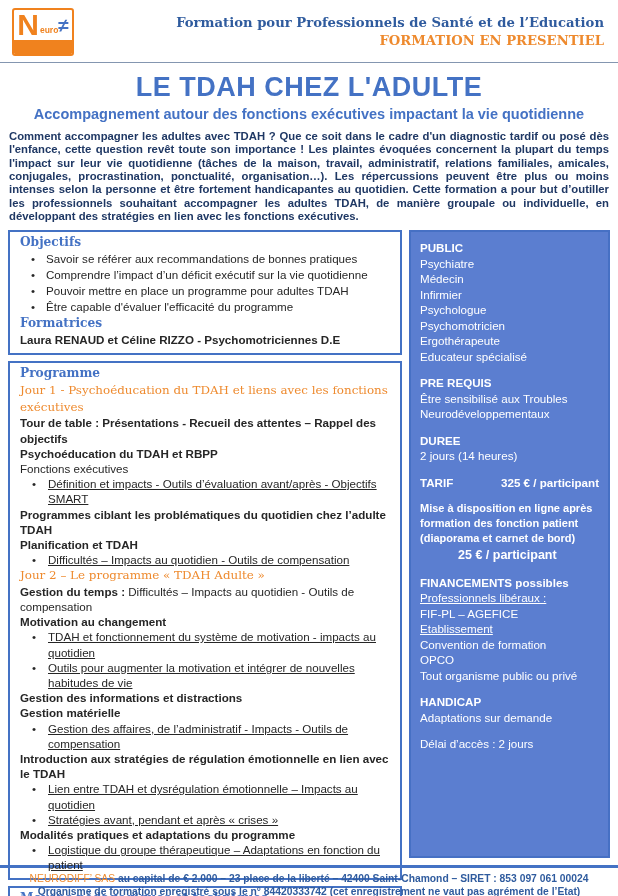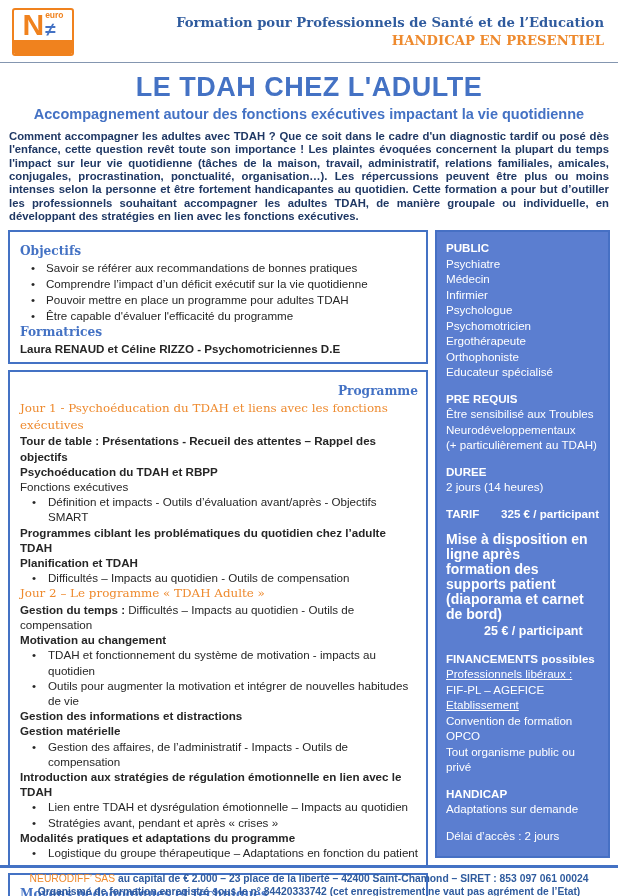--- a/index.html
+++ b/index.html
@@ -11,69 +11,69 @@
   *{box-sizing:border-box; margin:0; padding:0;}
   body{background:#fff; font-family:"Liberation Sans", sans-serif; color:#262626;}
   .page{width:618px; height:896px; overflow:hidden; background:#fff; position:relative;}
 
   
   .top{display:flex; align-items:flex-start; padding:8px 12px 0 12px;}
   .logo{width:62px; height:48px; border:2px solid var(--orange-logo); border-radius:3px;
         display:flex; flex-direction:column; overflow:hidden; flex:0 0 auto; background:#fff;}
   .logo-top{flex:1; display:flex; align-items:center; justify-content:center; gap:1px;}
   .logo-n{color:var(--orange-logo); font-weight:bold; font-size:30px; line-height:1;}
-  .logo-col{display:flex; flex-direction:column; align-items:flex-start; line-height:1;}
+  .logo-col{display:flex; flex-direction:row; align-items:flex-end; line-height:1;}
   .logo-euro{color:var(--orange-logo); font-size:8.5px; font-weight:bold;}
   .logo-neq{color:var(--blue-heading); font-size:19px; font-weight:bold;}
   .logo-band{background:var(--orange-logo); color:#fff; font-size:7.5px; font-weight:bold;
         text-align:center; padding:18px 0; letter-spacing:.5px;}
   .head-text{flex:1; text-align:right; padding-top:6px; padding-right:2px;
         font-family:"DejaVu Serif", serif; font-weight:bold; font-size:13.2px; line-height:1.4;}
   .head-line1{color:var(--blue-header);}
   .head-line2{color:var(--orange);}
   .rule{border-top:1.5px solid var(--rule); margin-top:6px;}
 
   
   h1{color:var(--blue-heading); text-align:center; font-size:27px; letter-spacing:.5px; margin-top:9px;}
   h2{color:var(--blue-heading); text-align:center; font-size:14.5px; margin-top:3px;}
   .intro{margin:8px 9px 7px 9px; text-align:justify; font-weight:bold; font-size:11.3px;
         line-height:1.18; color:var(--blue-dark-text);}
 
   
   .main{display:flex; gap:7px; padding:0 8px; height:628px;}
   .left{flex:1; display:flex; flex-direction:column; gap:6px; min-width:0;}
-  .box{border:2px solid var(--blue-heading); padding:11px 8px 5px 10px; font-size:11.6px;}
+  .box{border:2px solid var(--blue-heading); padding:2px 8px 5px 10px; font-size:11.6px;}
   .box h3{font-family:"DejaVu Serif", serif; color:var(--blue-heading); font-size:12.2px;
         font-weight:bold; margin:1px 0 2px 0;}
-  .box h3.center{text-align:right;}
+  .box h3.center{text-align:left;}
   ul{list-style:none;}
   li.bullet{position:relative; padding-left:26px; line-height:16px;}
   li.bullet::before{content:"•"; position:absolute; left:11px; top:0;}
   .formatrices{font-weight:bold; line-height:16px;}
   .programme{flex:1;}
   .prog-line{line-height:15.2px;}
   .prog-line.t-day{color:var(--orange); font-weight:normal; font-family:"DejaVu Serif", serif;
         font-size:11.9px; line-height:16.5px;}
   .prog-line.t-bold{font-weight:bold;}
   .prog-line b{font-weight:bold;}
-  .prog-line.t-bullet{position:relative; padding-left:28px;}
+  .prog-line.t-bullet{position:relative; padding-left:28px;text-decoration:underline;}
   .prog-line.t-bullet::before{content:"•"; position:absolute; left:12px; top:0;}
   .moyens li.bullet{line-height:15.4px;}
 
   
-  .panel{width:175px; flex:0 0 auto; background:var(--panel-bg); border:2px solid var(--panel-border);
+  .panel{width:201px; flex:0 0 auto; background:var(--panel-bg); border:2px solid var(--panel-border);
         color:#fff; padding:8px 9px; font-size:11.6px; line-height:15.5px;}
   .sec{margin-bottom:11px;}
   .sec-h{font-weight:bold;}
   .sec-line{}
   .sec-line.u{text-decoration:underline;}
   .tarif-row{display:flex; justify-content:space-between; align-items:baseline;}
   .tarif-val{font-weight:600;}
   .opt-h{font-weight:bold; font-size:11px;}
-  .opt-line{font-size:14px; line-height:15px; font-weight:600;}
+  .opt-line{font-size:11px; line-height:15px; font-weight:600;}
   .opt-price{font-size:12.5px; font-weight:600; padding-left:38px; margin-top:2px;}
 
   
   .footer{margin-top:7px;}
   .foot-rule{height:2.5px; background:var(--blue-heading);}
   .footer p{text-align:center; color:var(--footer-text); font-size:10.3px; line-height:13.5px;
         font-weight:600;}
   .footer .f1{margin-top:4px;}
   .brand{color:var(--orange); font-weight:normal;text-align:center;}
 </style>
@@ -88,21 +88,21 @@
         <span class="logo-n">N</span>
         <span class="logo-col">
           <span class="logo-euro">euro</span>
           <span class="logo-neq">≠</span>
         </span>
       </div>
       <div class="logo-band">FORMATION</div>
     </div>
     <div class="head-text">
       <div class="head-line1">Formation pour Professionnels de Santé et de l’Education</div>
-      <div class="head-line2">HANDICAP EN PRESENTIEL</div>
+      <div class="head-line2">FORMATION EN PRESENTIEL</div>
     </div>
   </header>
 
   <div class="rule"></div>
 
   <h1>LE TDAH CHEZ L'ADULTE</h1>
   <h2>Accompagnement autour des fonctions exécutives impactant la vie quotidienne</h2>
 
   <p class="intro">Comment accompagner les adultes avec TDAH ? Que ce soit dans le cadre d'un diagnostic tardif ou posé dès l'enfance, cette question revêt toute son importance ! Les plaintes évoquées concernent la plupart du temps l'impact sur leur vie quotidienne (tâches de la maison, travail, administratif, relations familiales, amicales, conjugales, procrastination, ponctualité, organisation…). Les répercussions peuvent être plus ou moins intenses selon la personne et être fortement handicapantes au quotidien. Cette formation a pour but d’outiller les professionnels souhaitant accompagner les adultes TDAH, de manière groupale ou individuelle, en développant des stratégies en lien avec les fonctions exécutives.</p>
 
@@ -168,50 +168,48 @@
       <div class="sec">
         <div class="sec-h">PUBLIC</div>
         <div>
 
         <div class="sec-line">Psychiatre</div>
             <div class="sec-line">Médecin</div>
             <div class="sec-line">Infirmier</div>
             <div class="sec-line">Psychologue</div>
             <div class="sec-line">Psychomotricien</div>
             <div class="sec-line">Ergothérapeute</div>
-            <div class="sec-line">Orthophoniste</div>
             <div class="sec-line">Educateur spécialisé</div>
           </div>
       </div>
 
       <div class="sec">
         <div class="sec-h">PRE REQUIS</div>
         <div>
 
         <div class="sec-line">Être sensibilisé aux Troubles</div>
             <div class="sec-line">Neurodéveloppementaux</div>
-            <div class="sec-line">(+ particulièrement au TDAH)</div>
           </div>
       </div>
 
       <div class="sec">
         <div class="sec-h">DUREE</div>
         <div class="sec-line">2 jours  (14 heures)</div>
       </div>
 
       <div class="sec tarif-row">
         <span class="sec-h">TARIF</span>
         <span class="tarif-val">325 € / participant</span>
       </div>
 
       <div class="sec">
         <div>
 
         <div class="opt-line">Mise à disposition en ligne après</div>
-            <div class="opt-line">formation des supports patient</div>
+            <div class="opt-line">formation des fonction patient</div>
             <div class="opt-line">(diaporama et carnet de bord)</div>
           </div>
         <div class="opt-price">25 €  / participant</div>
       </div>
 
       <div class="sec">
         <div class="sec-h">FINANCEMENTS possibles</div>
         <div>
 
         <div class="sec-line u"><span>Professionnels libéraux :</span></div>

